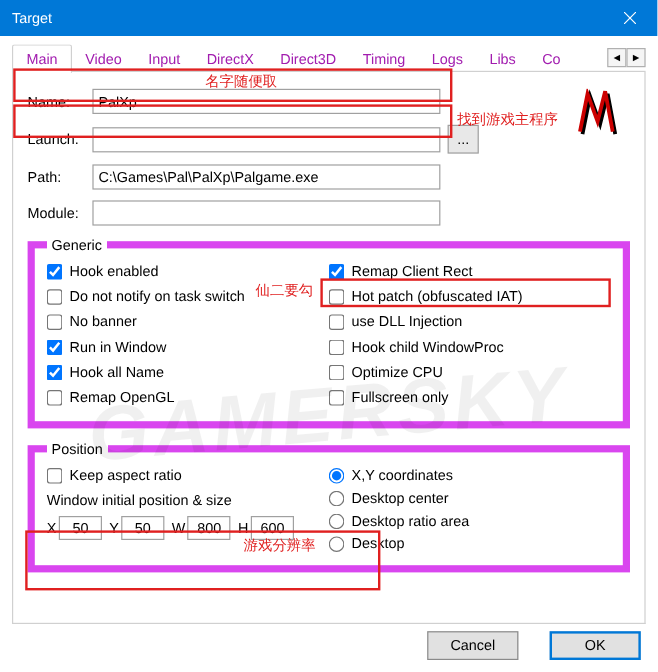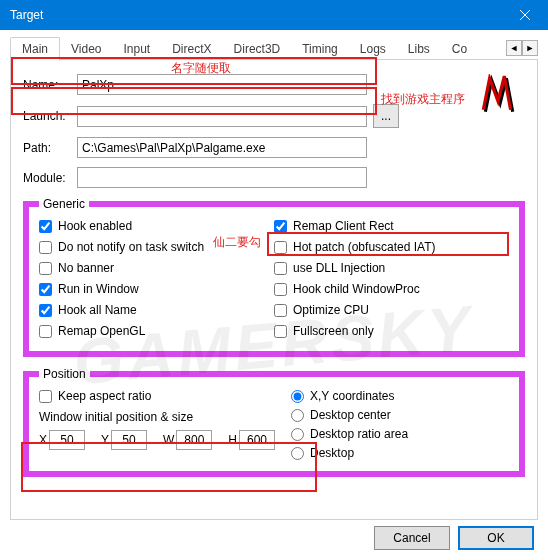--- a/index.html
+++ b/index.html
@@ -3,41 +3,41 @@
 <meta charset="utf-8">
 <style>
 *{box-sizing:border-box;margin:0;padding:0;font-family:"Segoe UI",Tahoma,sans-serif;font-size:12px}
 body{width:548px;height:560px;background:#fff;position:relative;overflow:hidden}
 .titlebar{height:30px;background:#0078d7;color:#fff;display:flex;align-items:center;padding:0 0 0 10px}
 .titlebar .title{font-size:12px;flex:1}
 .titlebar .close{width:46px;height:30px;display:flex;align-items:center;justify-content:center;color:#fff}
 .close svg{stroke:#fff;stroke-width:1}
 .client{padding:6px 10px 0 10px}
 .tabbar{display:flex;align-items:center;border-bottom:1px solid #d0d0d0;position:relative;height:24px}
-.tab{padding:4px 11px;color:#404040;position:relative;top:1px;cursor:default}
+.tab{padding:4px 11px;color:#a21caf;position:relative;top:1px;cursor:default}
 .tab.active{border:1px solid #d0d0d0;border-bottom:1px solid #fff;background:#fff;border-radius:2px 2px 0 0}
 .tabbar .scroll{margin-left:auto;display:flex;gap:0}
 .tabbar .sbtn{width:16px;height:16px;border:1px solid #b0b0b0;display:flex;align-items:center;justify-content:center;font-size:9px;background:#f5f5f5}
 .tabcontent{border:1px solid #d0d0d0;border-top:none;padding:14px 12px 10px 12px;min-height:460px;position:relative}
 .row{display:flex;align-items:center;margin-bottom:9px}
 .lbl{width:54px}
 .txt{height:21px;border:1px solid #a0a0a0;padding:2px 4px;background:#fff}
 .logo{position:absolute;right:18px;top:14px;width:42px;height:42px}
 .btn3d{width:26px;height:24px;border:1px solid #a0a0a0;background:#e8e8e8;margin-left:6px;display:flex;align-items:center;justify-content:center}
 fieldset{border:6px solid #d946ef;padding:8px 10px 6px 10px;margin-top:4px}
 legend{padding:0 4px}
 .cols{display:flex}
 .col{flex:1}
 .chk{display:flex;align-items:flex-end;margin-bottom:7px}
 .chk input{width:13px;height:13px;margin-right:6px}
 .posrow{display:flex;align-items:center;margin-top:4px}
-.dim{width:36px;height:20px;border:1px solid #a0a0a0;text-align:center;margin:0 16px 0 2px}
+.dim{width:36px;height:20px;border:1px solid #a0a0a0;text-align:center;margin:0 6px 0 2px}
 .radios .radio{display:flex;align-items:center;margin-bottom:5px}
 .radios input{margin-right:6px}
-.btnbar{position:absolute;right:14px;bottom:10px;display:flex;gap:8px}
+.btnbar{position:absolute;right:14px;bottom:10px;display:flex;gap:26px}
 .btn{width:76px;height:24px;border:1px solid #8a8a8a;background:#e1e1e1;display:flex;align-items:center;justify-content:center}
 .btn.primary{border:2px solid #0078d7}
 .annot{position:absolute;border:2px solid #e02020;pointer-events:none}
 .annot-text{position:absolute;color:#e02020;font-size:12px;font-family:"SimSun","宋体",serif;pointer-events:none}
 .wm{position:absolute;left:50%;top:62%;transform:translate(-50%,-50%) rotate(-5deg);font-size:64px;color:rgba(0,0,0,0.06);font-weight:bold;letter-spacing:4px;font-style:italic;pointer-events:none}
 </style>
 </head>
 <body>
 
 <div class="titlebar">
@@ -192,19 +192,20 @@
 
     <div class="wm">GAMERSKY</div>
 
     <div class="annot" style="left:0px;top:-3px;width:366px;height:28px"></div>
     <div class="annot-text" style="left:160px;top:0px">名字随便取</div>
     <div class="annot" style="left:0px;top:27px;width:366px;height:28px"></div>
     <div class="annot-text" style="left:370px;top:31px">找到游戏主程序</div>
     <div class="annot" style="left:256px;top:172px;width:242px;height:24px"></div>
     <div class="annot-text" style="left:202px;top:174px">仙二要勾</div>
     <div class="annot" style="left:10px;top:382px;width:296px;height:50px"></div>
+    <div class="annot-text" style="left:192px;top:386px">游戏分辨率</div>
   </div>
 </div>
 
 <div class="btnbar">
   <div class="btn">Cancel</div>
   <div class="btn primary">OK</div>
 </div>
 
 </body></html>

